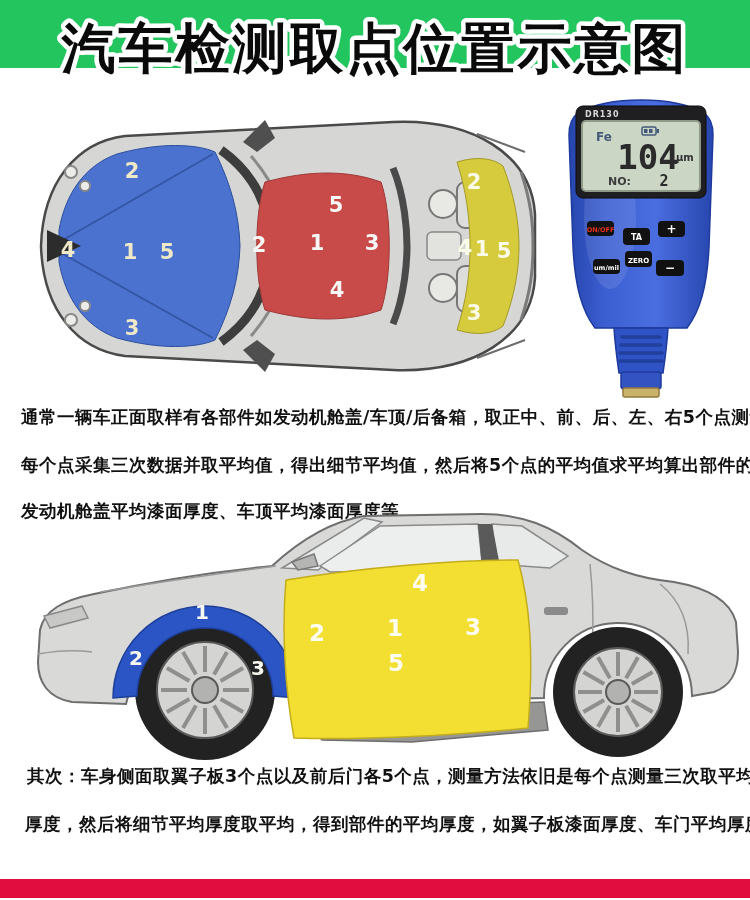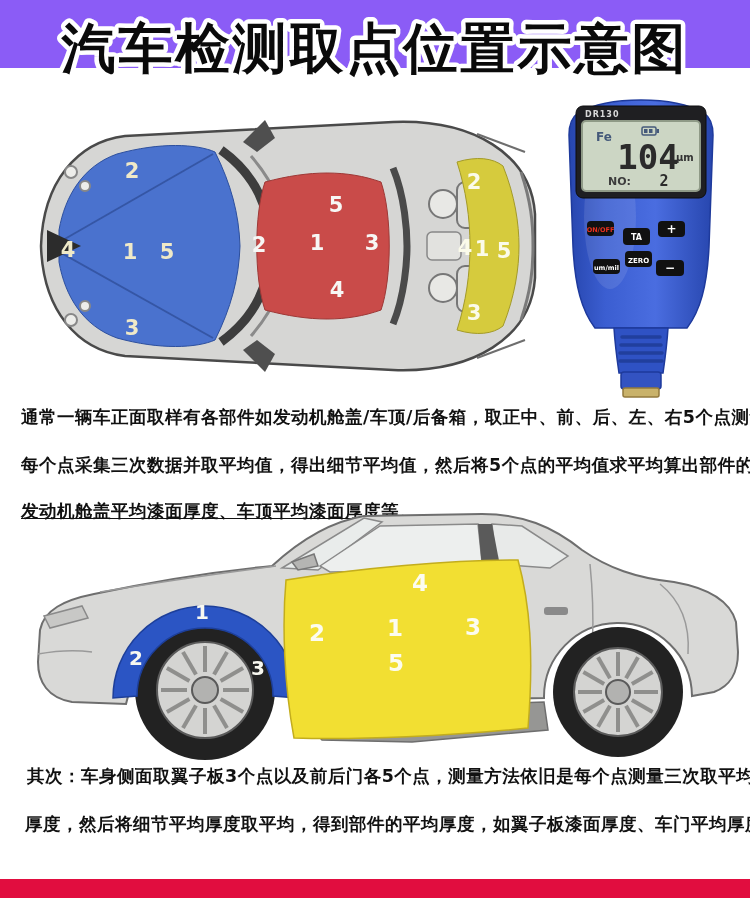--- a/index.html
+++ b/index.html
@@ -1,26 +1,26 @@
 <!DOCTYPE html>
 <html><head>
 <meta charset="utf-8">
 <style>
   html,body{margin:0;padding:0;background:#ffffff;}
   #page{position:relative;width:750px;height:900px;background:#ffffff;overflow:hidden;
         font-family:"DejaVu Sans","Liberation Sans",sans-serif;}
   
-  .banner{position:absolute;left:0;top:0;width:750px;height:68px;background:#8b5cf6;}
+  .banner{position:absolute;left:0;top:0;width:750px;height:68px;background:#22c55e;}
   
   .para{position:absolute;color:#111111;font-weight:700;font-size:17.5px;
         letter-spacing:0.5px;white-space:nowrap;
         font-family:"DejaVu Sans","Liberation Sans",sans-serif;}
   #p1{left:21px;top:405px;}
   #p2{left:21px;top:453px;}
-  #p3{left:21px;top:499px;text-decoration:underline;}
+  #p3{left:21px;top:499px;}
   #p4{left:27px;top:764px;}
   #p5{left:25px;top:812px;}
   
   #topViewSvg{position:absolute;left:25px;top:112px;}
   #gaugeSvg{position:absolute;left:566px;top:97px;}
   #sideViewSvg{position:absolute;left:30px;top:504px;}
   .footer-bar{position:absolute;left:0;top:879px;width:750px;height:19px;background:#e10d3f;}
   svg text{user-select:none;}
 </style>
 </head>

